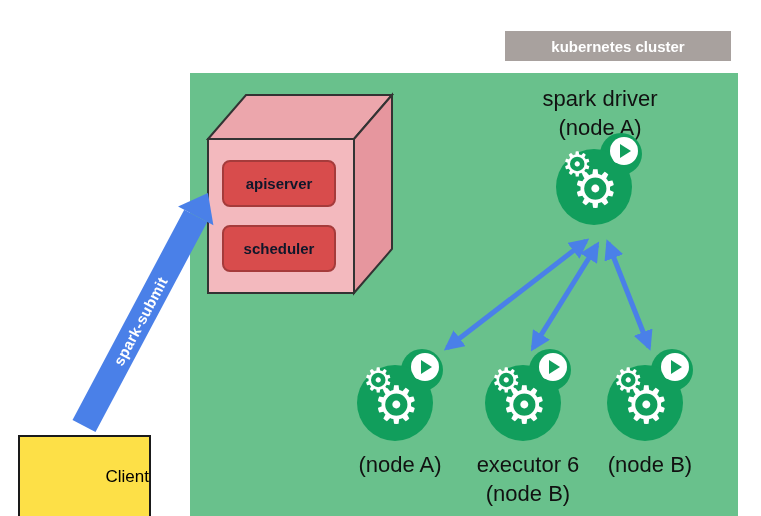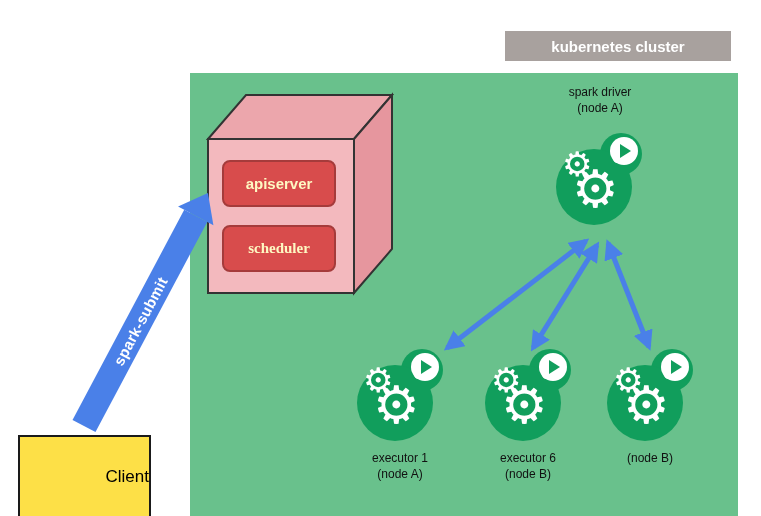--- a/index.html
+++ b/index.html
@@ -6,25 +6,25 @@
   body { font-family: "Liberation Sans", sans-serif; background: #fff; }
   .canvas { position: relative; width: 761px; height: 516px; background: #fff; overflow: hidden; margin-top: 21px; }
 
   .cluster-bg { position: absolute; left: 190px; top: 52px; width: 548px; height: 446px; background: #69c18c; z-index: 0; }
   .cluster-label { position: absolute; left: 505px; top: 10px; width: 226px; height: 30px; background: #a8a19e;
     color: #fff; font-weight: bold; font-size: 15px; display: flex; align-items: center; justify-content: center; z-index: 2; }
 
   .cube-svg { position: absolute; left: 196px; top: 60px; z-index: 1; }
 
   .kbox { position: absolute; width: 114px; height: 47px; background: #d84c4c; border: 2px solid #a53b3b; border-radius: 8px;
-    color: #fef9c3; font-weight: bold; font-size: 15px; display: flex; align-items: center; justify-content: center; z-index: 2; }
+    color: #0f172a; font-weight: bold; font-size: 15px; display: flex; align-items: center; justify-content: center; z-index: 2; }
   .kbox-apiserver { left: 222px; top: 139px; }
-  .kbox-scheduler { left: 222px; top: 204px; font-family: Liberation Serif, serif; }
+  .kbox-scheduler { left: 222px; top: 204px; }
 
-  .node-label { position: absolute; text-align: center; font-size: 12px; color: #111; line-height: 1.3; z-index: 2; }
+  .node-label { position: absolute; text-align: center; font-size: 22px; color: #111; line-height: 1.3; z-index: 2; }
   .lbl-driver { left: 515px; top: 64px; width: 170px; }
   .lbl-exec1 { left: 340px; top: 430px; width: 120px; }
   .lbl-exec2 { left: 468px; top: 430px; width: 120px; }
   .lbl-exec3 { left: 590px; top: 430px; width: 120px; }
 
   .arrows { position: absolute; left: 0; top: 0; z-index: 1; pointer-events: none; }
 
   .pod { position: absolute; width: 88px; height: 94px; z-index: 2; }
   .pod-driver { left: 556px; top: 112px; }
   .pod-exec1 { left: 357px; top: 328px; }
@@ -128,21 +128,20 @@
     <div class="blob-main"></div>
     <span class="gear gear-big">⚙</span>
     <span class="gear gear-small">⚙</span>
     <span class="gear-dot"></span>
     <div class="play">
         <div class="tri"></div>
       </div>
   </div>
 
   <div class="node-label lbl-exec1">
-    <div>executor 1</div>
     <div>(node A)</div>
   </div>
   <div class="node-label lbl-exec2">
     <div>executor 6</div>
     <div>(node B)</div>
   </div>
   <div class="node-label lbl-exec3">
     <div>(node B)</div>
   </div>
 

